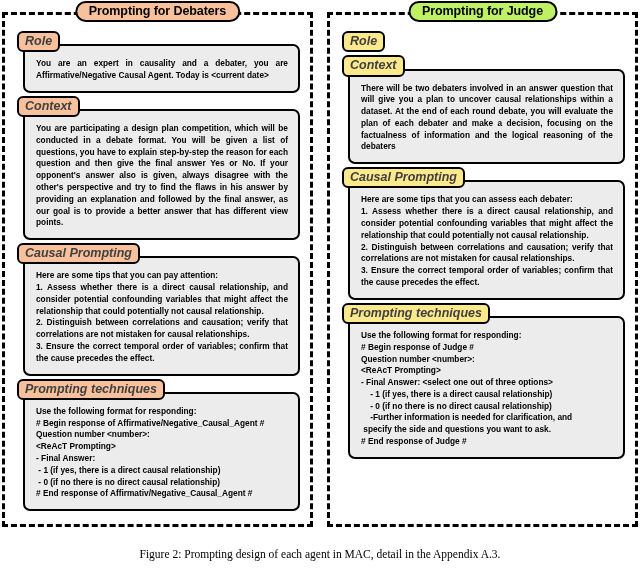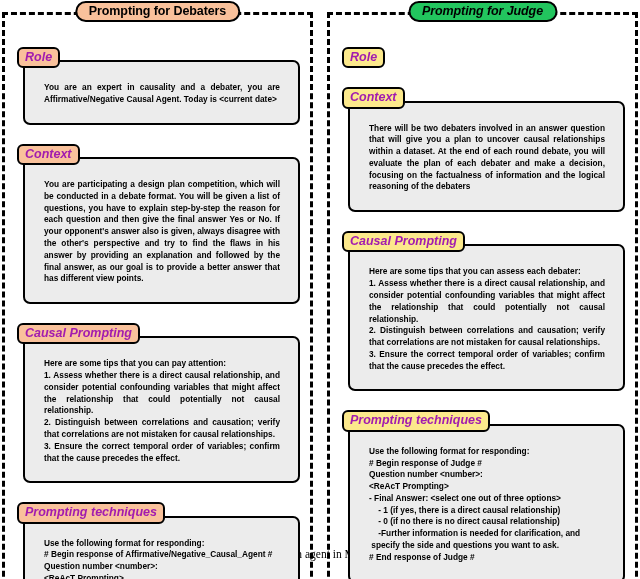--- a/index.html
+++ b/index.html
@@ -51,42 +51,41 @@
     padding: 1px 12px 2px 12px;
     font-size: 12.5px;
     font-weight: bold;
     white-space: nowrap;
     letter-spacing: -0.1px;
     z-index: 5;
     color: #000;
   }
 
   .panel-left .panel-title { background: #F9C19B; }
-  .panel-right .panel-title { background: #22c55e; font-style: italic; }
+  .panel-right .panel-title { background: #bef264; }
 
   .section {
     position: relative;
     margin-top: 2px;
     margin-bottom: 3px;
   }
 
   .section-label {
     position: relative;
     display: inline-block;
     border: 2.5px solid #000000;
     border-radius: 6px;
     padding: 0px 6px 1px 6px;
     font-size: 12.5px;
     font-style: italic;
     font-weight: bold;
     line-height: 1.3;
     z-index: 4;
     margin-left: 4px;
-    color: #a21caf;
-    margin-top: 16px;
+    color: #404040;
   }
 
   .panel-left .section-label { background: #F9C19B; }
   .panel-right .section-label { background: #FCE98C; }
 
   .section-body {
     position: relative;
     margin-top: -8px;
     margin-left: 10px;
     margin-right: 2px;
@@ -97,21 +96,21 @@
     font-size: 8.3px;
     font-weight: bold;
     line-height: 1.42;
     color: #000;
     z-index: 1;
   }
 
   .section-body.justify p { text-align: justify; text-align-last: left; }
 
   .section-body p {
-    margin: 12px;
+    margin: 4px;
     white-space: pre-wrap;
   }
 
   .section-body p.first-line { padding-top: 3px; }
 
   .caption {
     position: absolute;
     left: 0;
     bottom: -2px;
     width: 640px;

